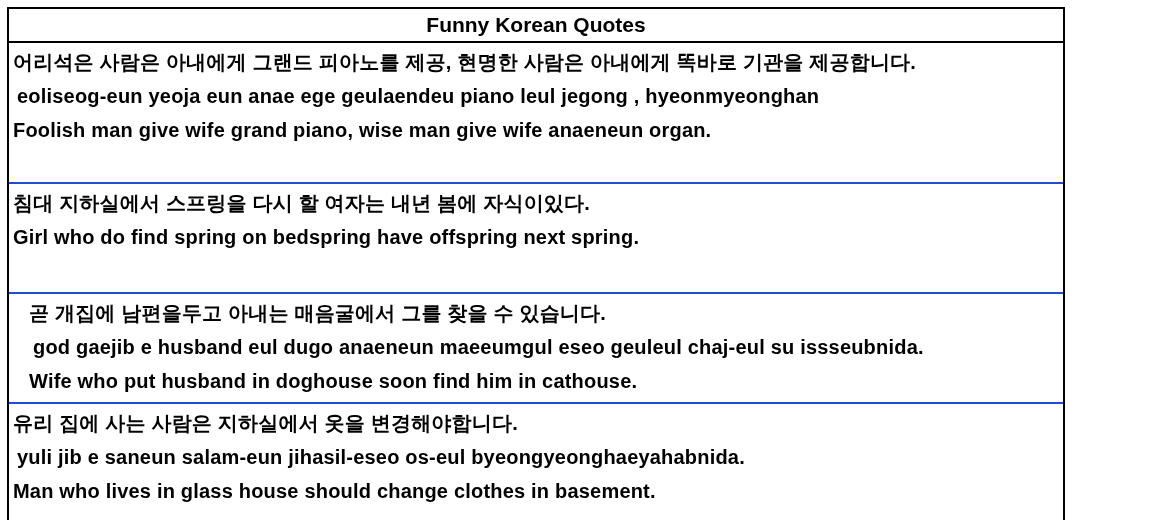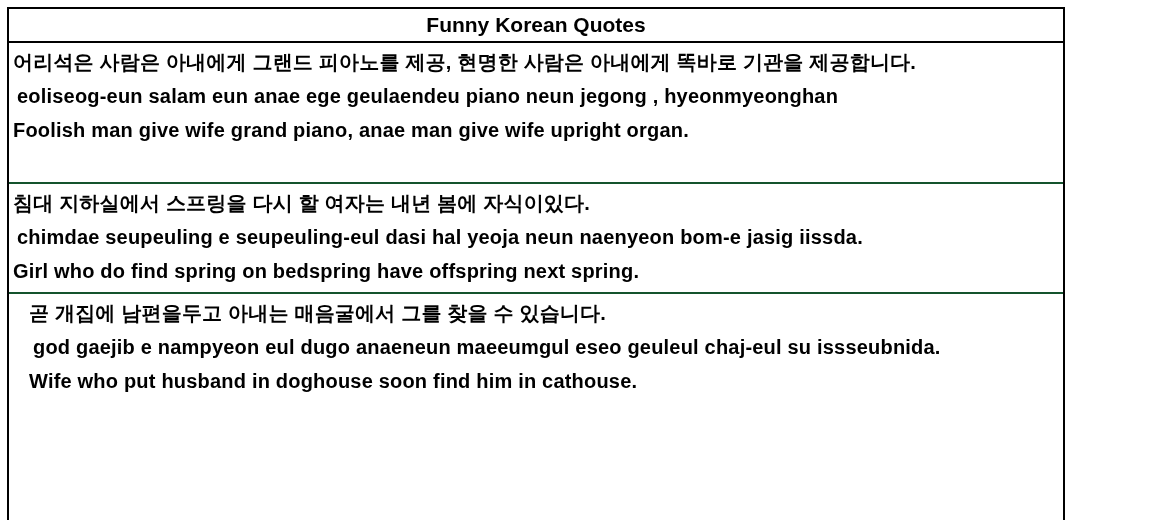--- a/index.html
+++ b/index.html
@@ -22,21 +22,21 @@
     height: 34px;
     border-bottom: 2px solid #000000;
     display: flex;
     align-items: center;
     justify-content: center;
     font-size: 21px;
     font-weight: bold;
     box-sizing: border-box;
   }
   .quote-row {
-    border-bottom: 2px solid #14532d;
+    border-bottom: 2px solid #1d4ed8;
     box-sizing: border-box;
     padding: 2px 6px 2px 4px;
   }
   .quote-row:last-child {
     border-bottom: none;
   }
   .line {
     font-size: 20px;
     font-weight: bold;
     line-height: 34px;
@@ -53,30 +53,34 @@
 <body>
 
 <div class="sheet">
 
   <div class="header-row">
     <span>Funny Korean Quotes</span>
   </div>
 
   <div class="quote-row row-1">
     <div class="line korean">어리석은 사람은 아내에게 그랜드 피아노를 제공, 현명한 사람은 아내에게 똑바로 기관을 제공합니다.</div>
-    <div class="line roman">eoliseog-eun salam eun anae ege geulaendeu piano neun jegong , hyeonmyeonghan</div>
-    <div class="line english">Foolish man give wife grand piano, anae man give wife upright organ.</div>
+    <div class="line roman">eoliseog-eun yeoja eun anae ege geulaendeu piano leul jegong , hyeonmyeonghan</div>
+    <div class="line english">Foolish man give wife grand piano, wise man give wife anaeneun organ.</div>
   </div>
 
   <div class="quote-row row-2">
     <div class="line korean">침대 지하실에서 스프링을 다시 할 여자는 내년 봄에 자식이있다.</div>
-    <div class="line roman">chimdae seupeuling e seupeuling-eul dasi hal yeoja neun naenyeon bom-e jasig iissda.</div>
     <div class="line english">Girl who do find spring on bedspring have offspring next spring.</div>
   </div>
 
   <div class="quote-row row-3">
     <div class="line korean">곧 개집에 남편을두고 아내는 매음굴에서 그를 찾을 수 있습니다.</div>
-    <div class="line roman">god gaejib e nampyeon eul dugo anaeneun maeeumgul eseo geuleul chaj-eul su issseubnida.</div>
+    <div class="line roman">god gaejib e husband eul dugo anaeneun maeeumgul eseo geuleul chaj-eul su issseubnida.</div>
     <div class="line english">Wife who put husband in doghouse soon find him in cathouse.</div>
   </div>
 
+  <div class="quote-row row-4">
+    <div class="line korean">유리 집에 사는 사람은 지하실에서 옷을 변경해야합니다.</div>
+    <div class="line roman">yuli jib e saneun salam-eun jihasil-eseo os-eul byeongyeonghaeyahabnida.</div>
+    <div class="line english">Man who lives in glass house should change clothes in basement.</div>
+  </div>
 
 </div>
 
 </body></html>

